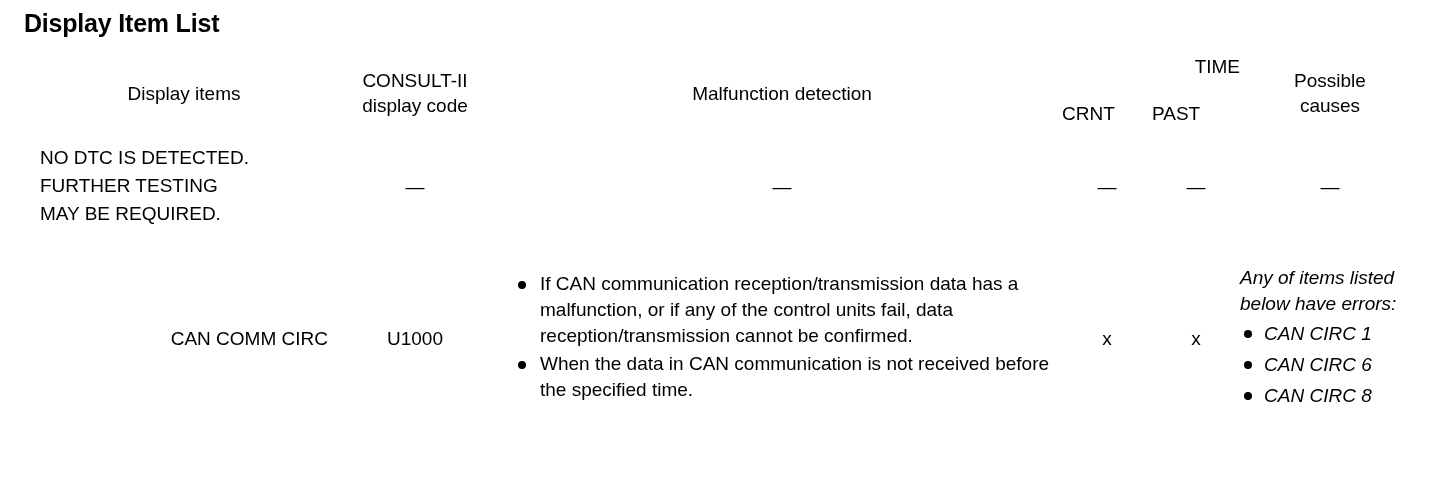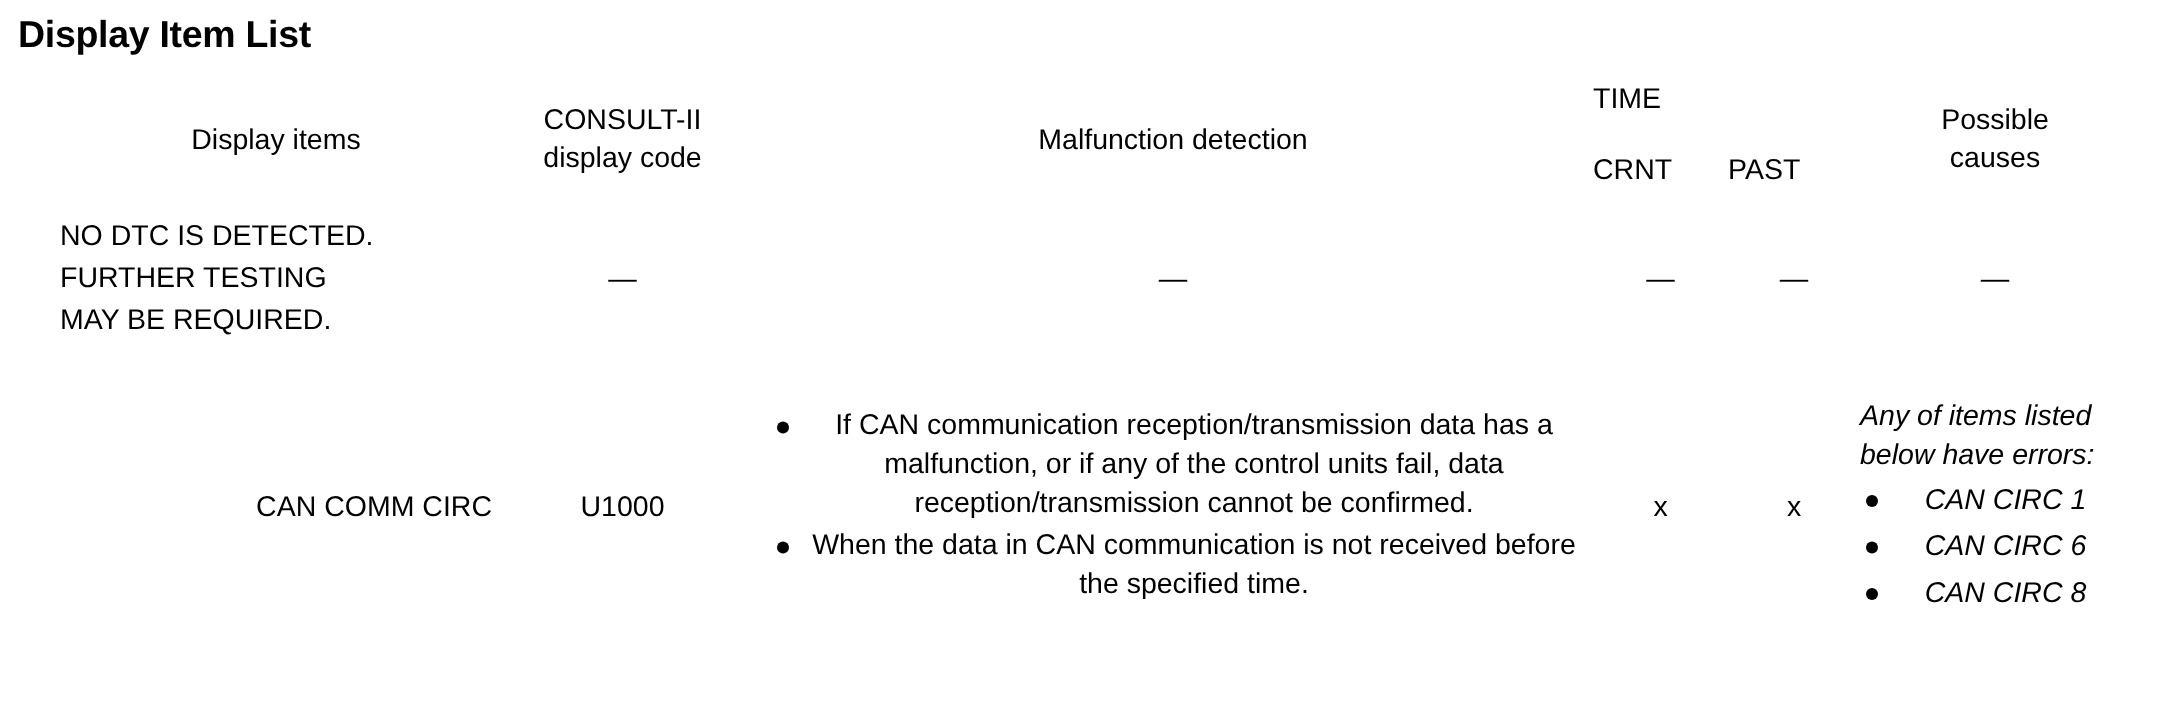--- a/index.html
+++ b/index.html
@@ -7,21 +7,21 @@
     width:1456px;height:482px;
     background:#ffffff;
     font-family:"Liberation Sans", sans-serif;
     color:#000000;
     overflow:hidden;
   }
   .page{position:relative;width:1456px;height:482px;}
 
   
   .title{
-    position:absolute;left:12px;top:8px;
+    position:absolute;left:24px;top:8px;
     font-size:25px;font-weight:bold;letter-spacing:-0.2px;
     line-height:30px;white-space:nowrap;
   }
 
   
   .table-wrap{
     position:absolute;left:40px;top:46px;
     width:1380px;
   }
   table.items{
@@ -46,21 +46,21 @@
   .rule-mid > td, .rule-mid > th{border-top:4px solid #000;margin-left:38px;}
   .rule-bot > td{border-bottom:4px solid #000;}
   .thin-bottom{border-bottom:2px solid #000;}
 
   
   .hd{
     text-align:center;
     height:94px;
   }
   .hd-time{
-    text-align:left;
+    text-align:right;
     height:40px;
   }
   .hd-sub{
     text-align:left;
     height:52px;
   }
   .two-line{line-height:25px;}
 
   
   .cell-center{text-align:center;}
@@ -72,21 +72,21 @@
     text-align:left;
     padding-left:14px;
     line-height:28px;
   }
   .dash{font-size:19px;}
 
   
   ul.blist{
     list-style:none;
     margin:0;padding:0 10px 0 14px;
-    text-align:center;
+    text-align:left;
   }
   ul.blist li{
     position:relative;
     padding-left:24px;
     margin:0 0 2px 0;
     line-height:26px;
   }
   ul.blist li::before{
     content:"";
     position:absolute;left:2px;top:10px;

